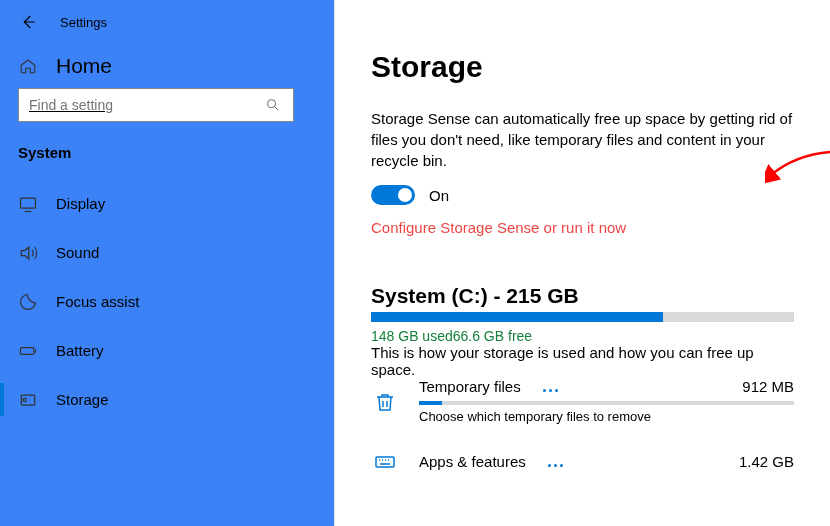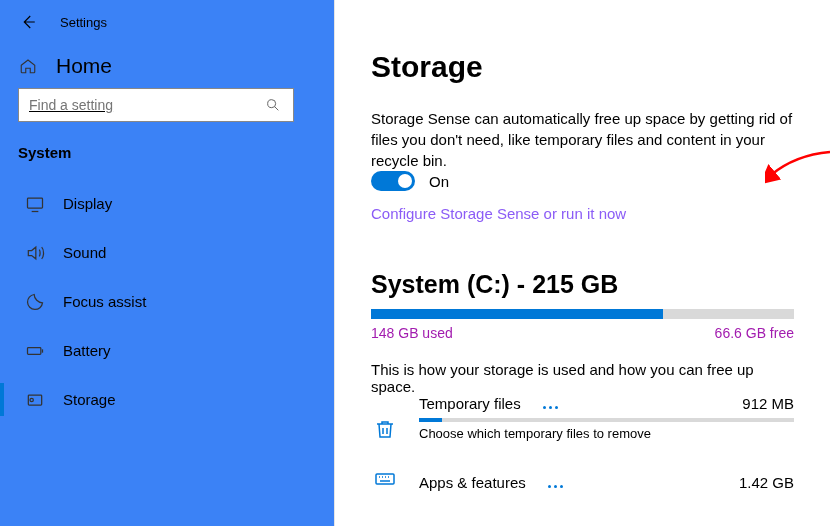--- a/index.html
+++ b/index.html
@@ -8,37 +8,37 @@
   .sidebar { width: 335px; background: #3b82f6; border-right: 1px solid #e5e5e5; display: flex; flex-direction: column; }
   .titlebar { display: flex; align-items: center; height: 44px; padding: 0 8px 0 18px; gap: 22px; }
   .titlebar .title { font-size: 13px; }
   .back-icon svg { display:block; }
   .home-row { display: flex; align-items: center; gap: 18px; padding: 10px 18px 4px 18px; font-size: 21px; }
   .search-wrap { padding: 6px 40px 10px 18px; }
   .search { display:flex; align-items:center; border:1px solid #888; background:#fff; height:34px; padding:0 10px;text-decoration:underline; }
   .search input { flex:1; border:none; outline:none; font-size:14px; color:#666; background:transparent; }
   .group-title { font-weight:600; font-size:15px; padding: 12px 18px 18px 18px; }
   .navlist { flex:1; overflow:hidden; }
-  .nav-item { display:flex; align-items:center; gap:18px; height:49px; padding:0 25px; font-size:15px; position:relative; cursor:default; }
+  .nav-item { display:flex; align-items:center; gap:18px; height:49px; padding:0 18px; font-size:15px; position:relative; cursor:default; }
   .nav-item.active::before { content:""; position:absolute; left:0; top:8px; bottom:8px; width:4px; background:#0078d7; }
   .icon { width:20px; display:flex; align-items:center; justify-content:center; color:#333; }
   .main { flex:1; padding: 50px 36px 0 36px; overflow:hidden; position:relative; }
   h1 { font-weight:600; font-size:30px; margin-bottom: 24px; }
-  .desc { font-size:15px; line-height:1.4; max-width: 430px; }
+  .desc { font-size:15px; line-height:1.4; margin-bottom: 14px; max-width: 430px; }
   .toggle-row { display:flex; align-items:center; gap:14px; margin-bottom:14px; }
   .toggle { width:44px; height:20px; border-radius:10px; background:#0078d7; position:relative; }
   .toggle::after { content:""; position:absolute; right:3px; top:3px; width:14px; height:14px; border-radius:50%; background:#fff; }
   .toggle-label { font-size:15px; }
-  .link { color:#8b5cf6; font-size:15px; margin-bottom: 48px; display:inline-block; }
-  .drive-title { font-size:25px; font-weight:600; margin-bottom:10px; }
+  .link { color:#ef4444; font-size:15px; margin-bottom: 48px; display:inline-block; }
+  .drive-title { font-size:21px; font-weight:600; margin-bottom:4px; }
   .progress-outer { width:100%; height:10px; background:#d9d9d9; position:relative; margin-bottom:6px; }
   .progress-inner { position:absolute; left:0; top:0; bottom:0; background:#0078d7; }
-  .usage-row { display:flex; justify-content:space-between; font-size:14px; color:#a21caf; margin-bottom:20px; }
+  .usage-row { display:flex; justify-content:flex-start; font-size:14px; color:#15803d; }
   .usage-desc { font-size:15px; }
-  .cat { display:flex; align-items:flex-end; gap:20px; margin-bottom:24px; }
+  .cat { display:flex; align-items:center; gap:20px; margin-bottom:24px; }
   .cat-icon { width:28px; color:#0078d7; padding-top:2px; display:flex; justify-content:center; }
   .cat-body { flex:1; }
   .cat-top { display:flex; justify-content:space-between; align-items:center; font-size:15px; }
   .loading-dots { display:inline-flex; gap:3px; margin-left:18px; }
   .loading-dots span { width:3px; height:3px; border-radius:50%; background:#0078d7; }
   .cat-bar { height:4px; background:#d9d9d9; margin:6px 0 4px 0; position:relative; }
   .cat-fill { position:absolute; left:0; top:0; bottom:0; background:#0078d7; }
   .cat-sub { font-size:13px; color:#000000; }
   
   .arrow { position:absolute; left:430px; top:147px; pointer-events:none; }

